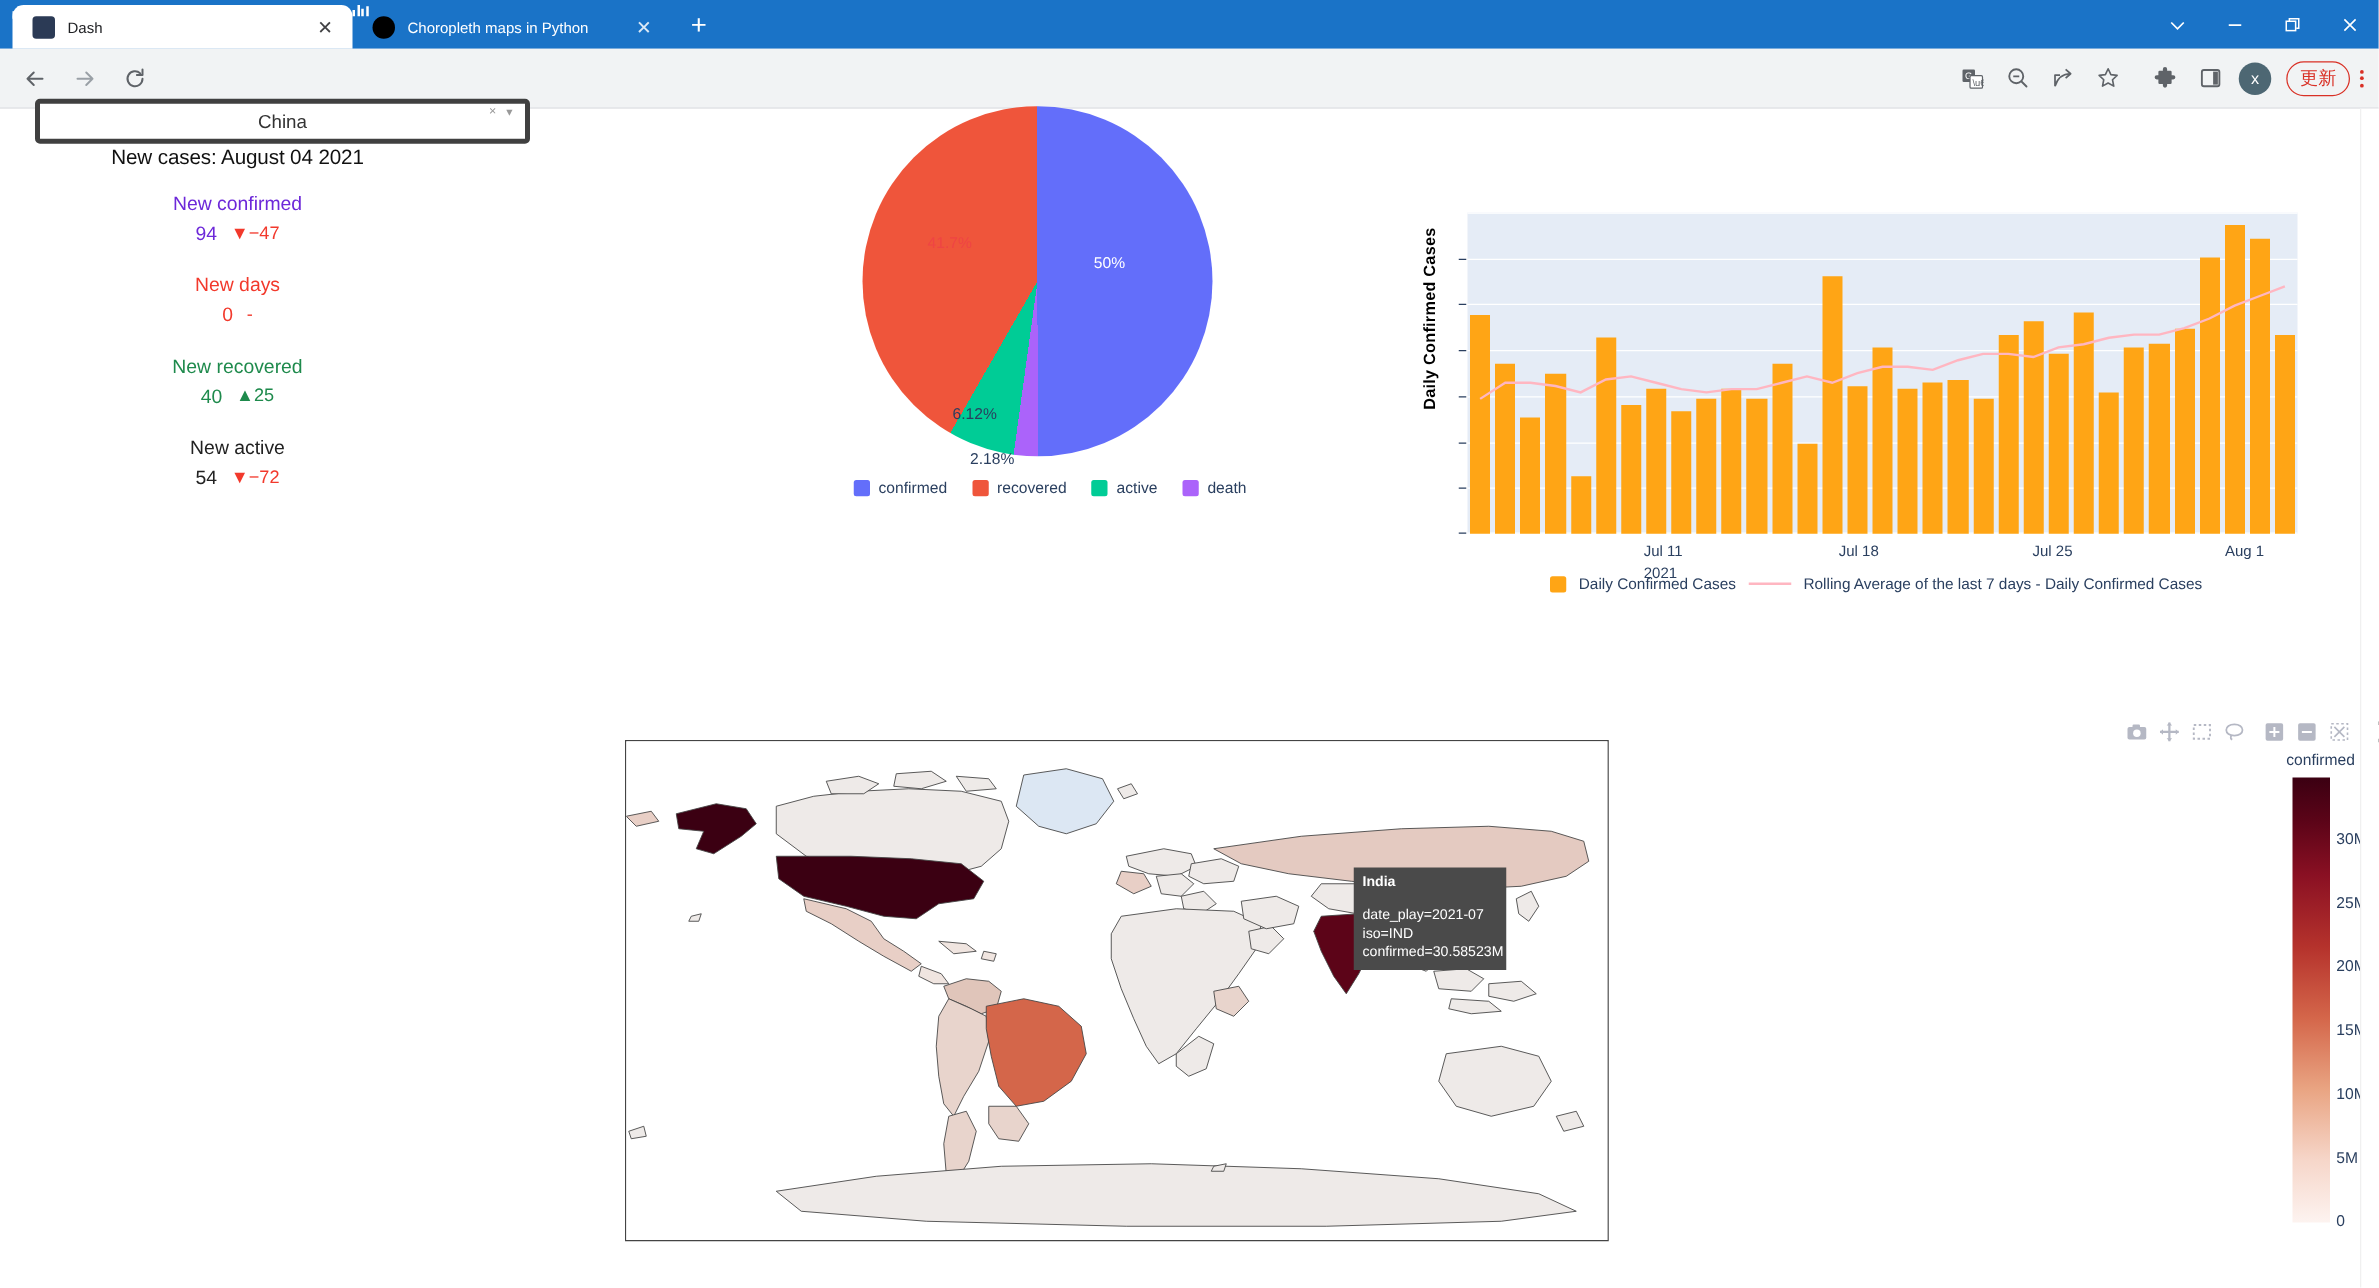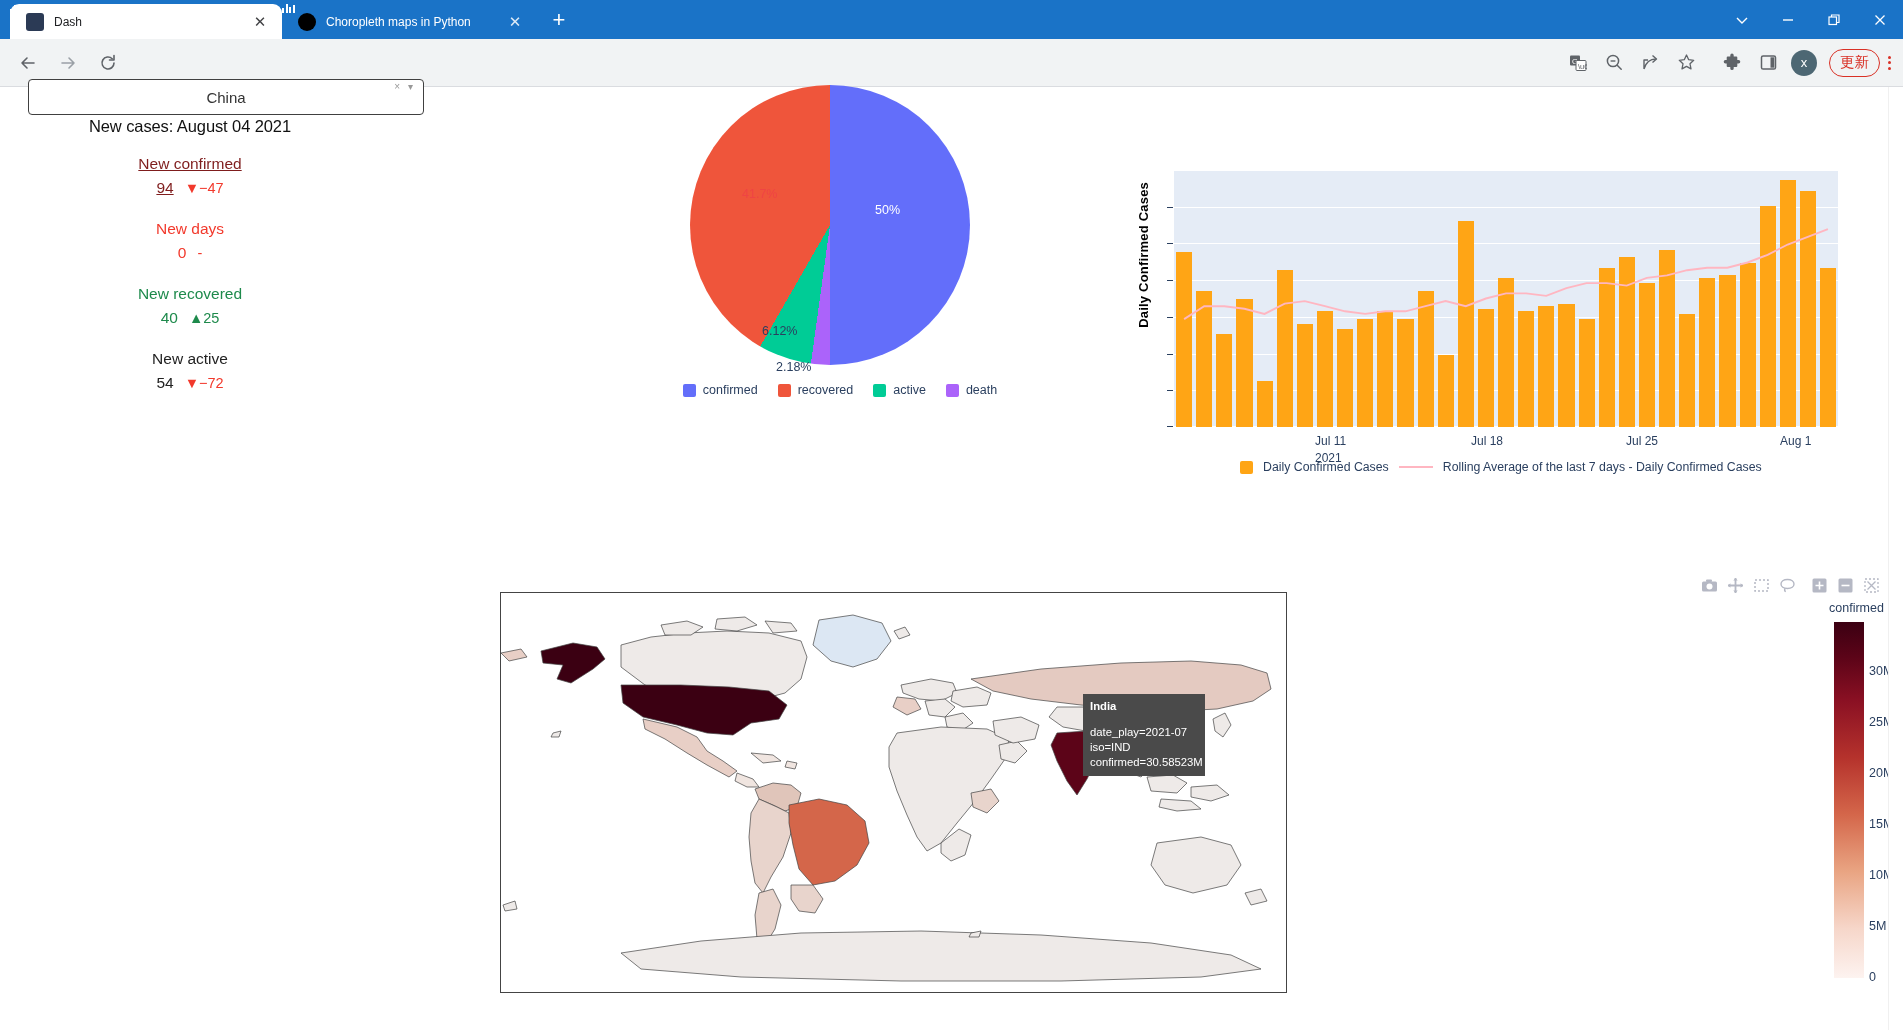--- a/index.html
+++ b/index.html
@@ -46,32 +46,32 @@
                 padding:0 10px; color:#d93025; font-size:14.5px; margin-left:6px; }
   .kebab { display:flex; flex-direction:column; gap:2.5px; margin-left:6px; margin-right:2px; }
   .kebab i { width:3px; height:3px; border-radius:50%; background:#d93025; display:block; }
 
   
   .page { position:absolute; top:87px; left:0; width:1903px; height:943px; background:#fff; }
   .scrollbar { position:absolute; right:0; top:0; width:15px; height:943px; background:#fff;
                border-left:1px solid #f0f0f0; }
 
   
-  .dropdown { position:absolute; left:28px; top:-8px; width:396px; height:36px; border:1px solid #404040;
+  .dropdown { position:absolute; left:28px; top:-8px; width:396px; height:36px; border:4px solid #404040;
               border-radius:4px; background:#fff; display:flex; align-items:center; justify-content:center;
               font-size:15px; color:#333; overflow:hidden; }
   .dd-ctrls { position:absolute; right:10px; top:1px; display:flex; gap:8px; color:#999; font-size:10px; }
 
   .stats { position:absolute; left:80px; top:30px; width:220px; text-align:center; }
   .stats .hdr { font-size:16.5px; color:#111; font-weight:400; margin-bottom:19px; letter-spacing:-.1px; }
   .stat-block { margin-bottom:23px; }
   .stat-label { font-size:15.5px; margin-bottom:6px; }
-  .stat-row { font-size:15.5px; display:flex; justify-content:center; align-items:center; gap:11px; }
+  .stat-row { font-size:15.5px; display:flex; justify-content:center; align-items:flex-start; gap:11px; }
   .delta { font-size:14.5px; }
-  .c-orange { color:#7f1d1d;text-decoration:underline; }
+  .c-orange { color:#6d28d9; }
   .c-red { color:#f2392c; }
   .c-green { color:#1e8a4c; }
   .c-dark { color:#222; }
 
   
   .pie-wrap { position:absolute; left:630px; top:-10px; width:420px; height:420px; }
   .pie { position:absolute; left:60px; top:8px; width:280px; height:280px; border-radius:50%;
          background:
          conic-gradient(from 0deg,
            #636efa 0deg 180deg,

